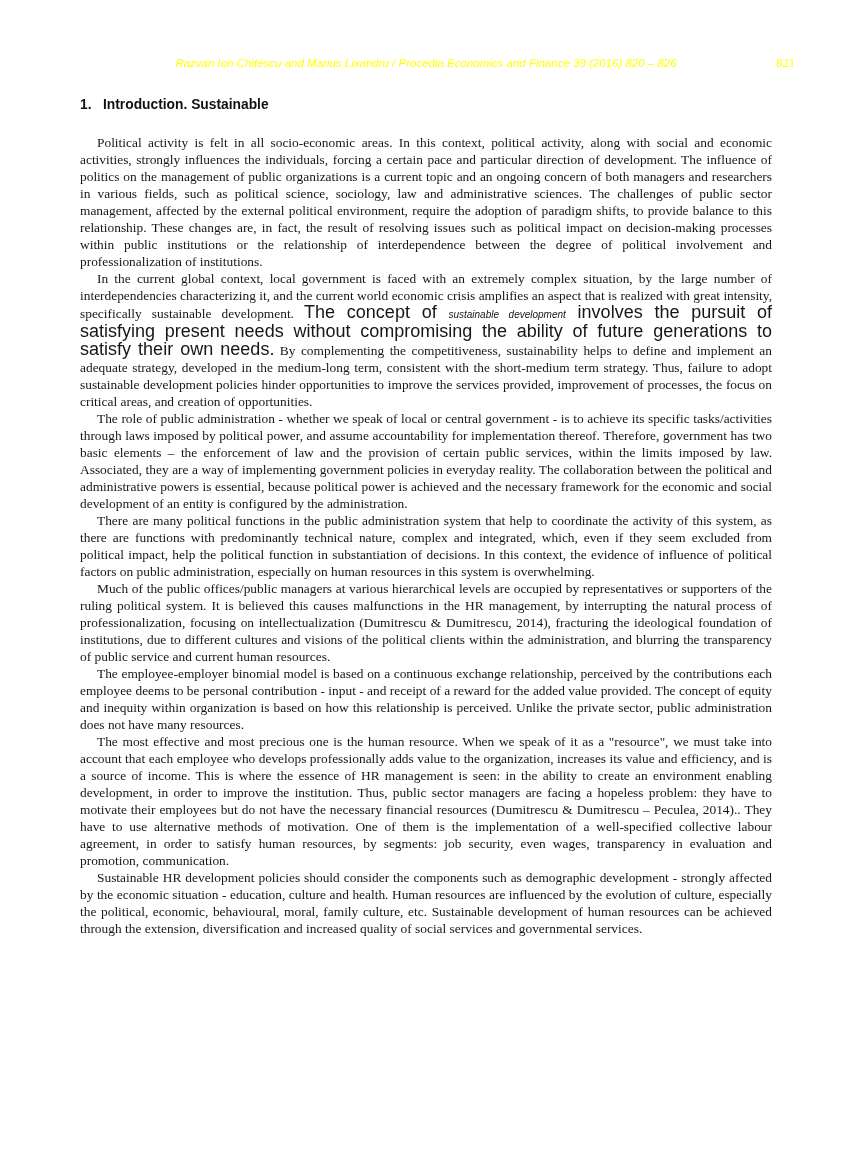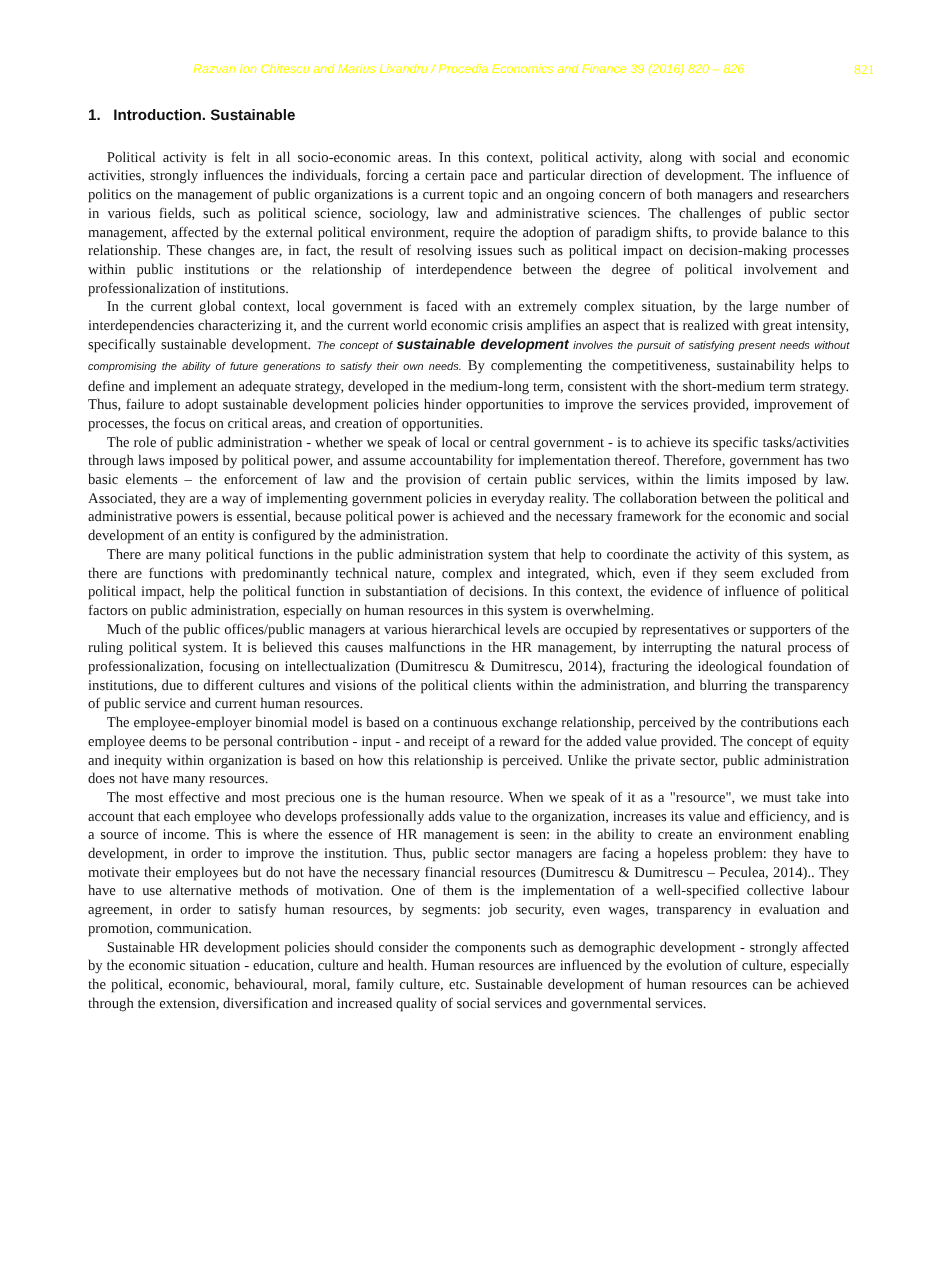--- a/index.html
+++ b/index.html
@@ -53,28 +53,27 @@
   .section-number { width: 23px; flex: 0 0 auto; }
   p.body-par {
     margin: 0;
     font-size: 13.4px;
     line-height: 17px;
     text-align: justify;
     text-indent: 17px;
   }
   .sans-italic {
     font-family: "Liberation Sans", sans-serif;
-    font-style: italic;
-    font-size: 10px;
+    font-size: 18px;
   }
   .sans-bold-italic {
     font-family: "Liberation Sans", sans-serif;
     font-style: italic;
-    font-weight: bold;
-    font-size: 13px;
+    font-weight: normal;
+    font-size: 10px;
   }
 </style>
 </head>
 <body>
 
 <div class="page">
 
   <div class="running-head">Razvan Ion Chitescu and Marius Lixandru / Procedia Economics and Finance 39 (2016) 820 – 826</div>
 
   <div class="page-number">821</div>

